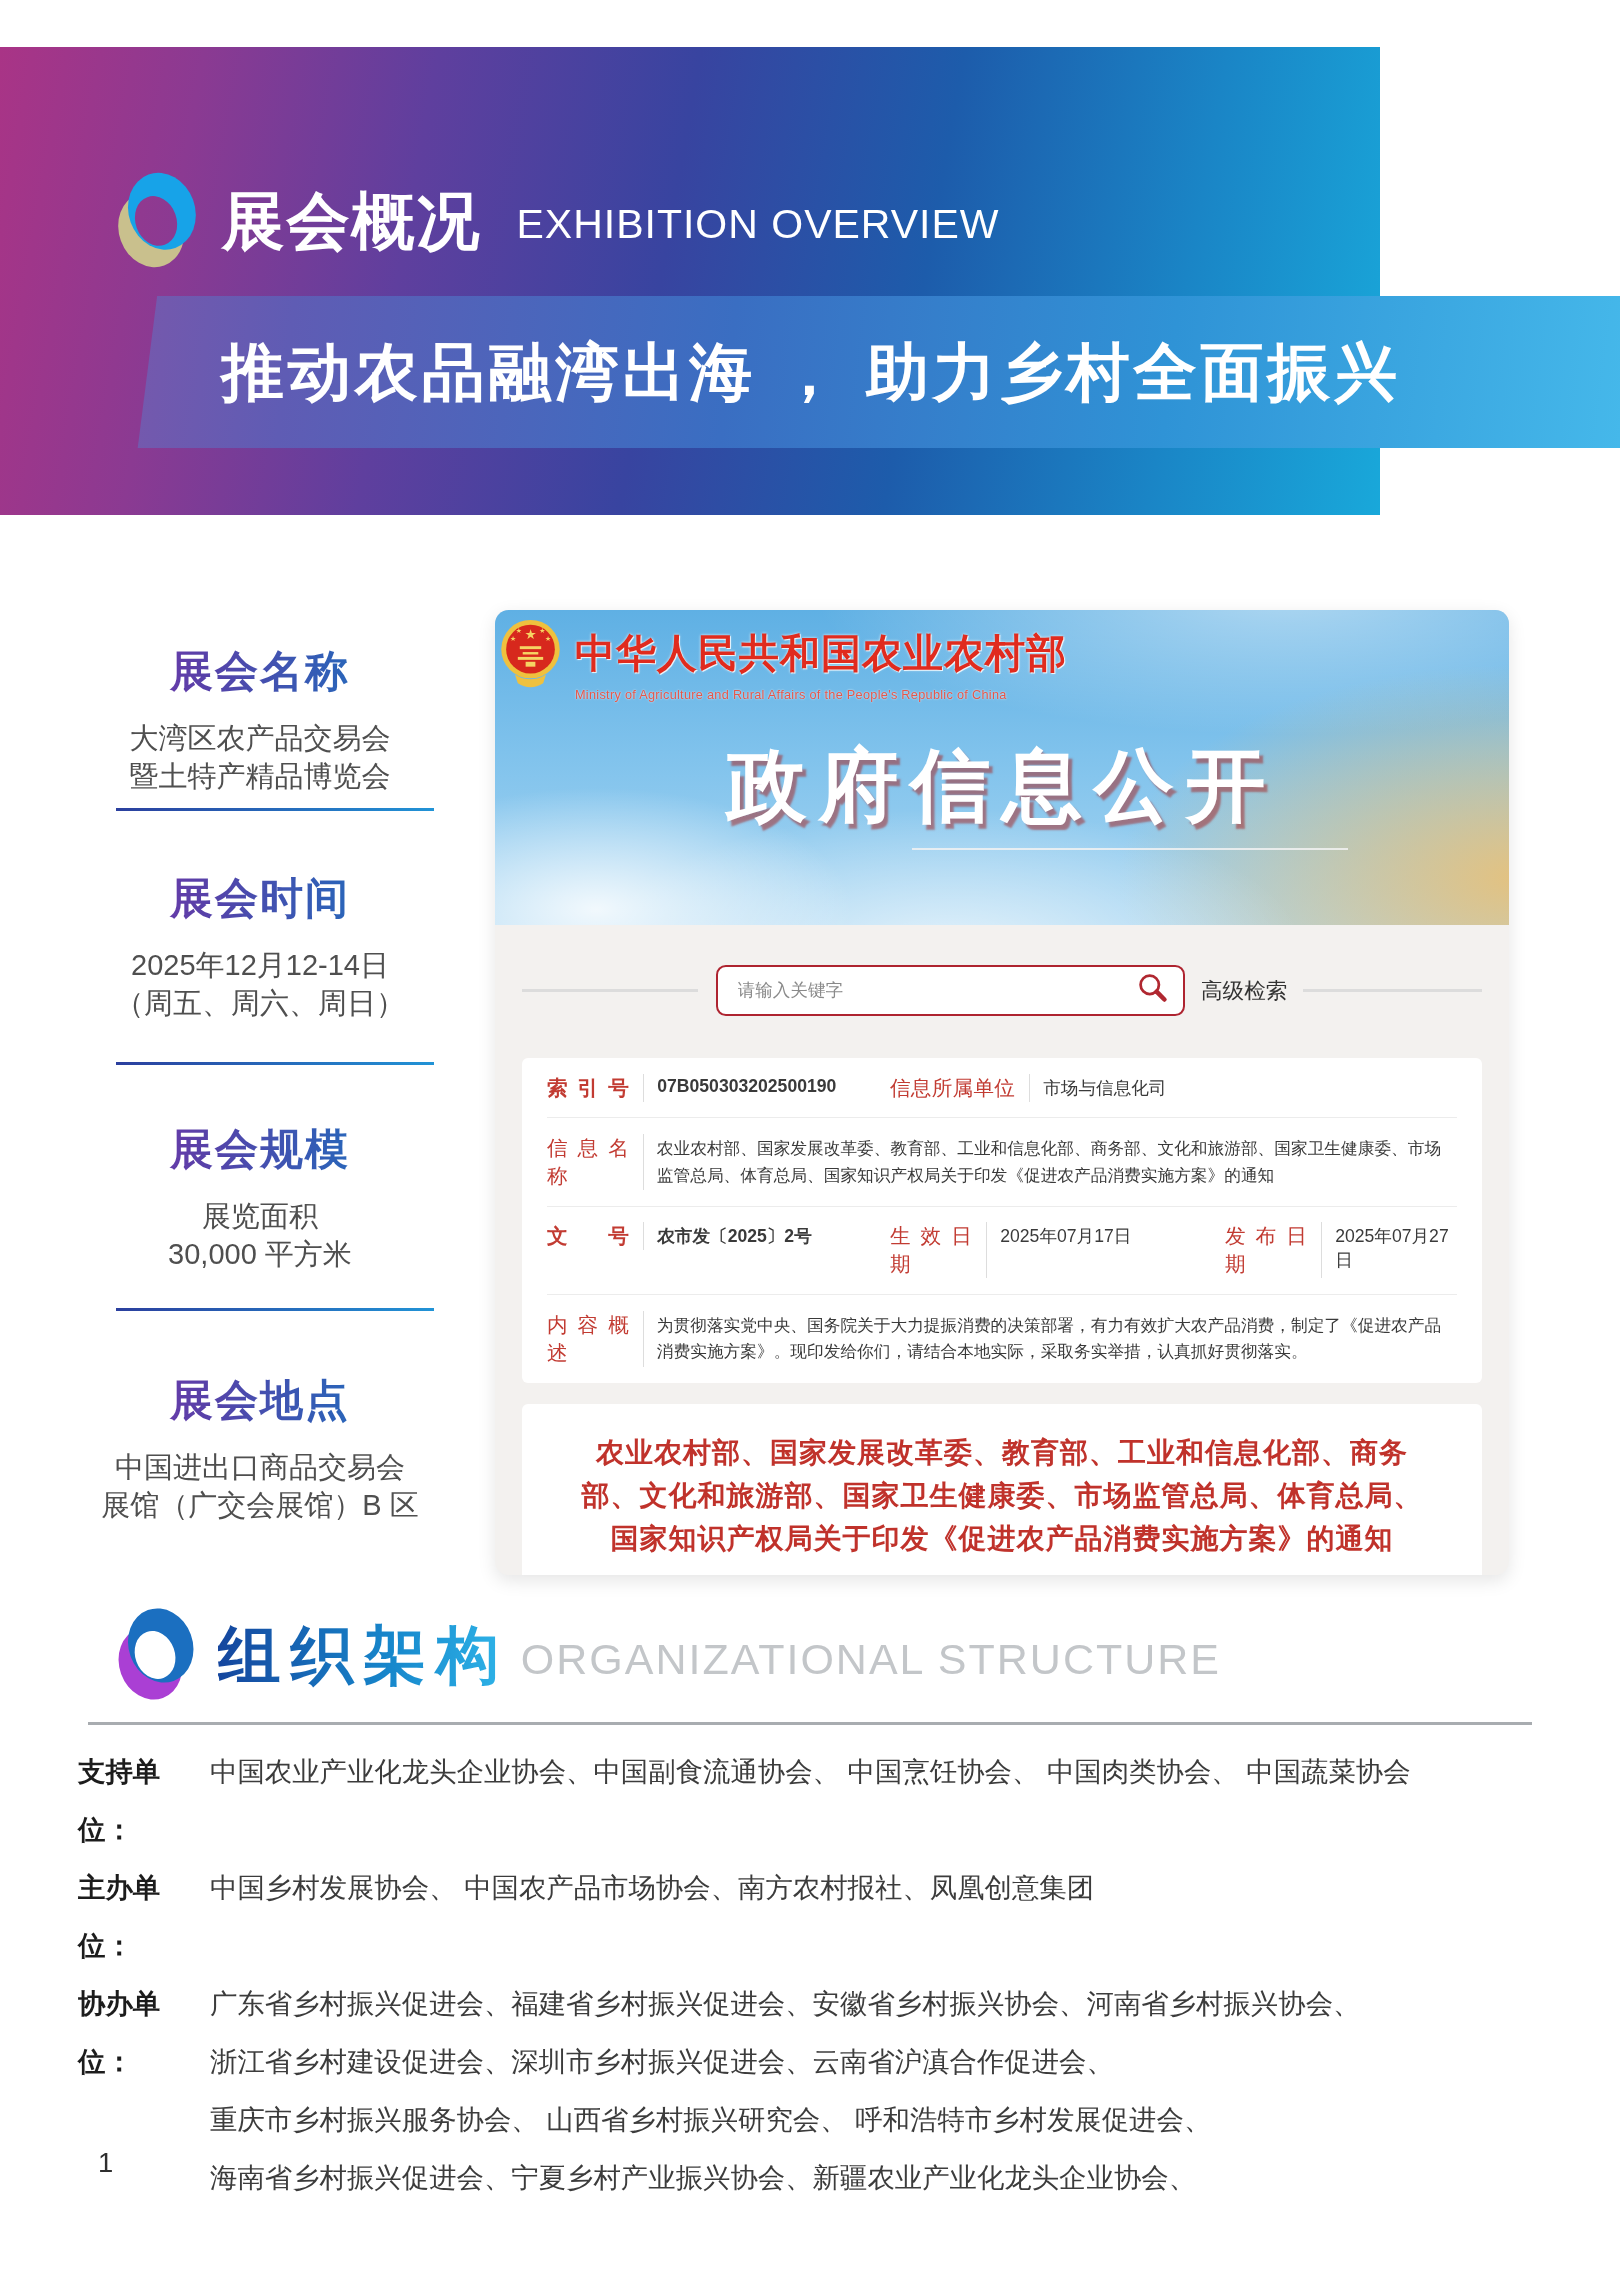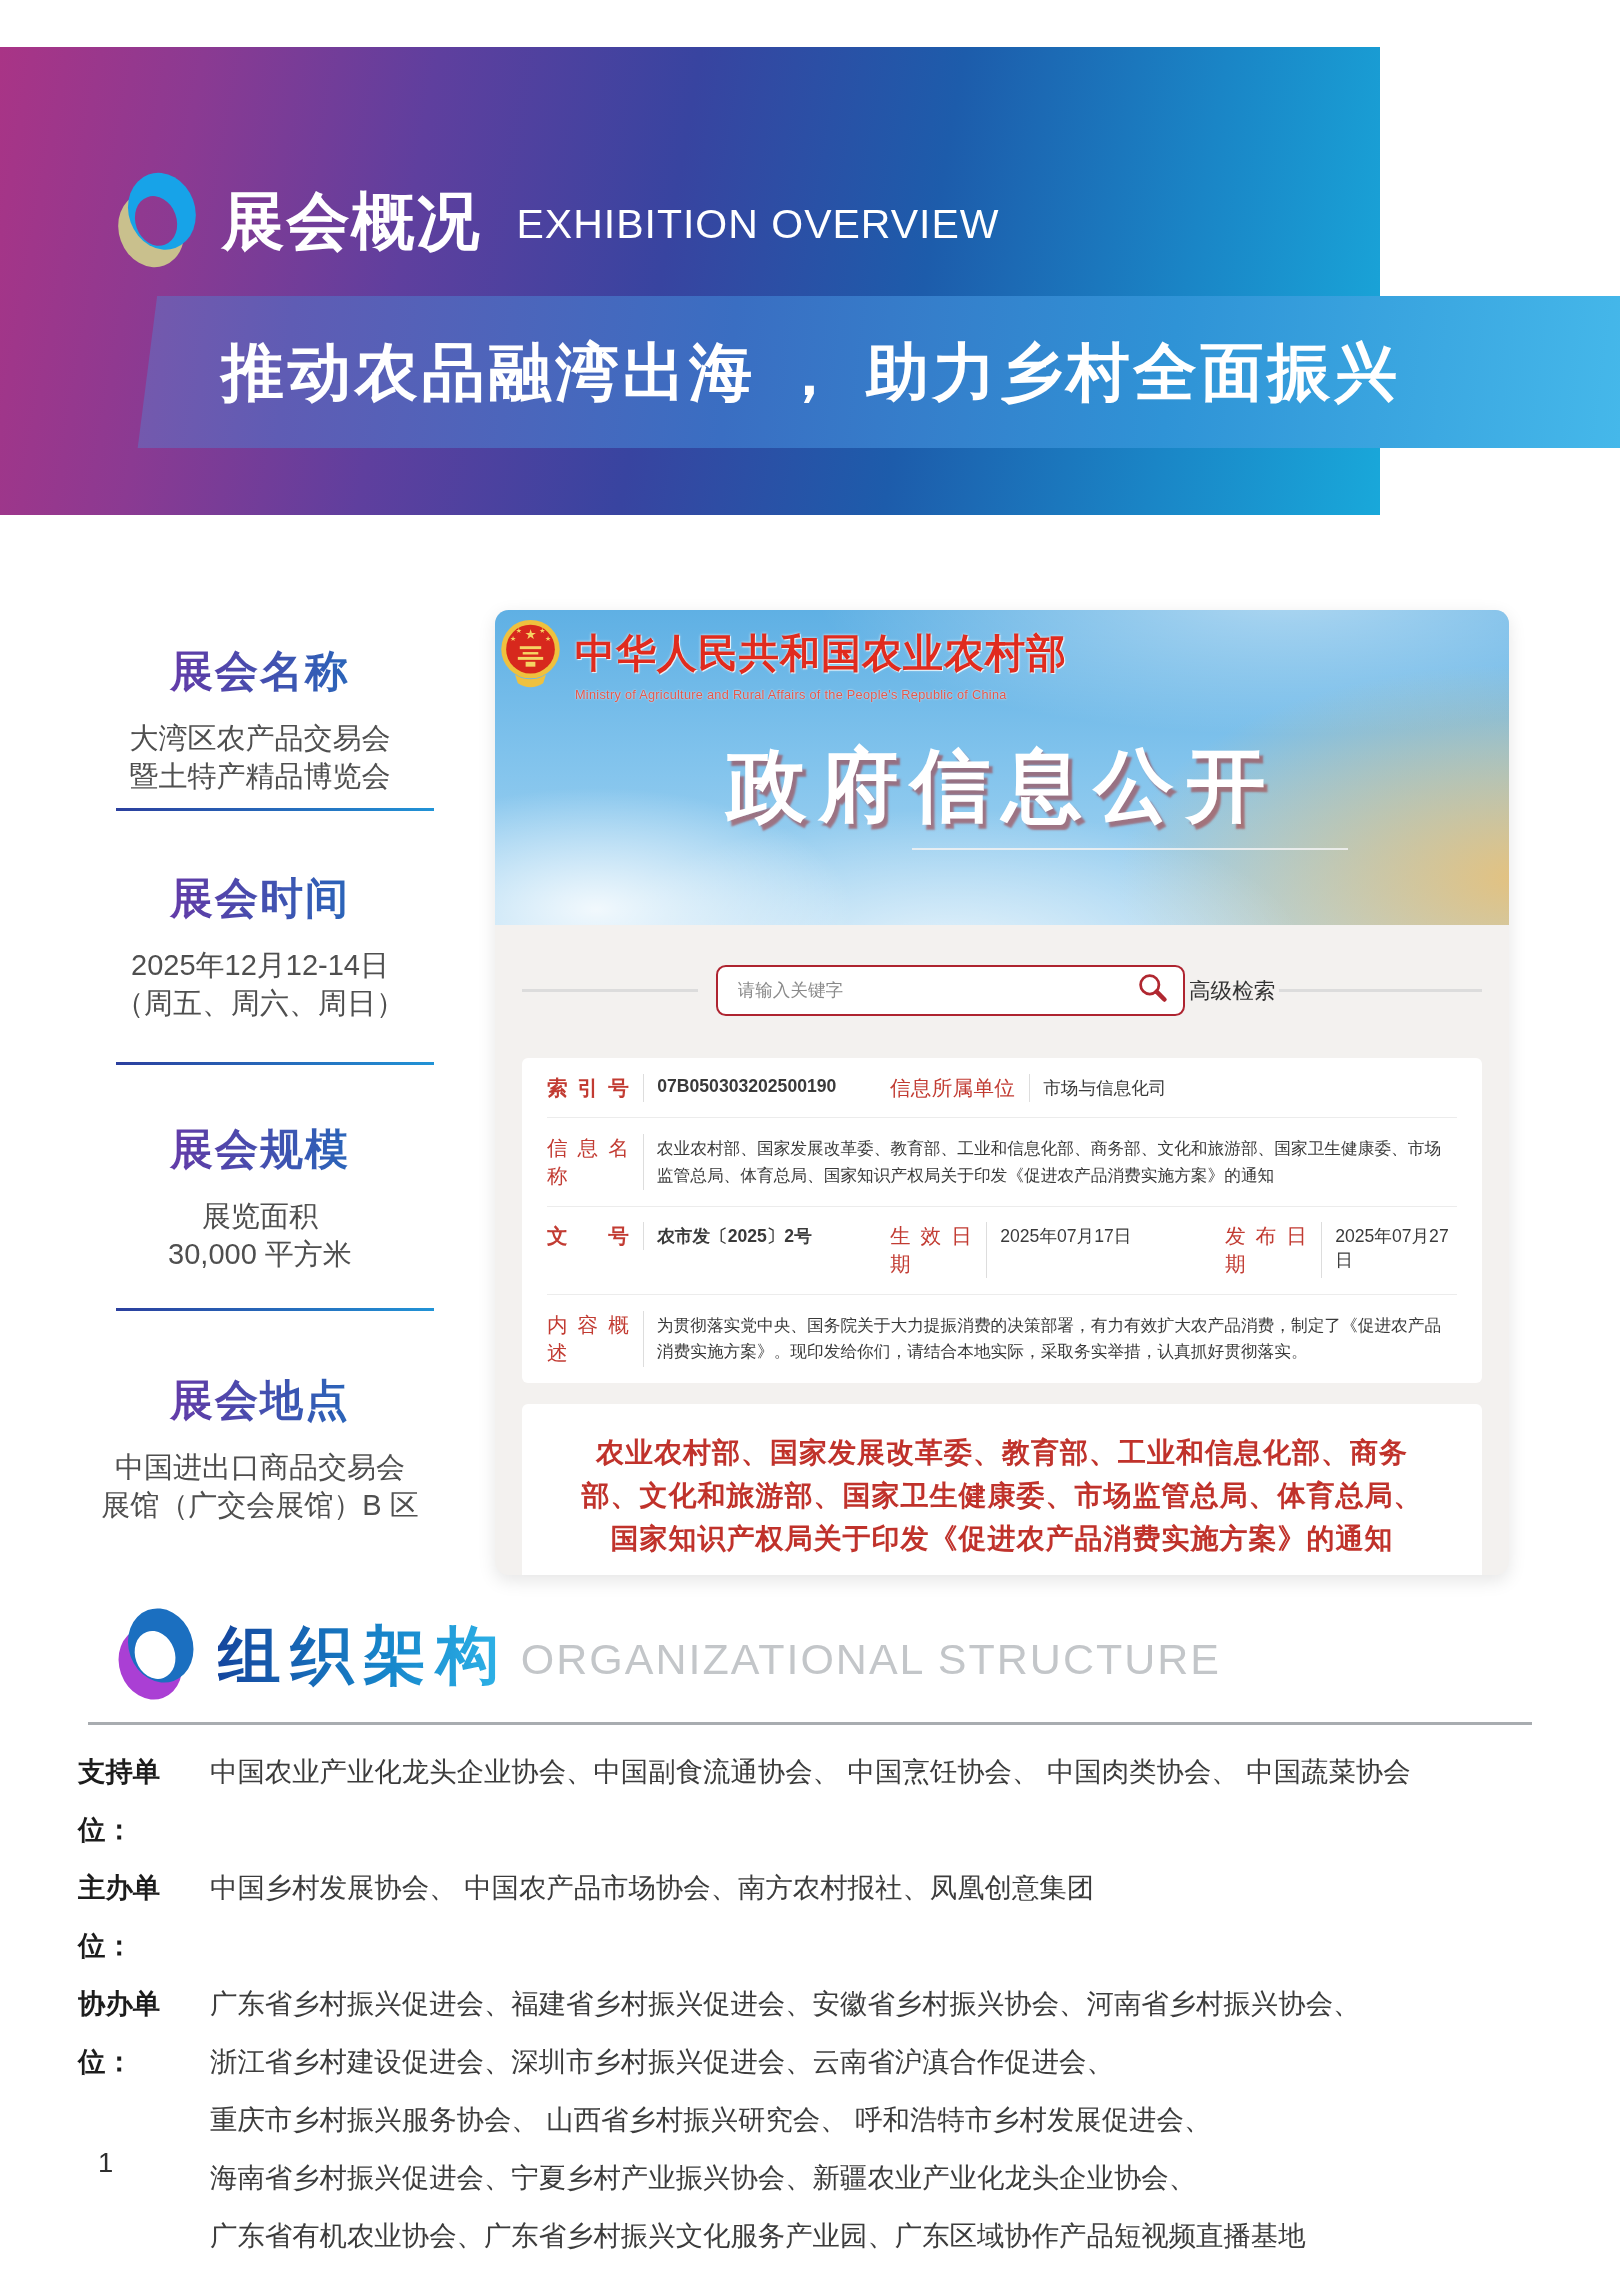--- a/index.html
+++ b/index.html
@@ -50,21 +50,21 @@
   .gov-body{padding:0 27.4px;}
   .gov-search-row{margin-top:39px;height:53px;display:flex;align-items:center;}
   .gs-line{height:2.9px;background:#dcdcdc;}
   .gs-line.left{width:176px;}
   .gs-line.right{flex:1;}
   .gov-search{width:469px;height:51px;margin-left:17.6px;background:#fff;border:2px solid #ae2430;
         border-radius:9.8px;display:flex;align-items:center;box-sizing:border-box;padding:0 13.7px 0 17.6px;}
   .gov-search input{flex:1;border:none;outline:none;font-size:17.6px;color:#333;background:transparent;
         font-family:"Liberation Sans","DejaVu Sans",sans-serif;}
   .gov-search input::placeholder{color:#8a8a8a;}
-  .gov-adv{font-size:21.6px;color:#333;margin:0 4px;white-space:nowrap;cursor:pointer;}
+  .gov-adv{font-size:21.6px;color:#333;margin:0 16px;white-space:nowrap;cursor:pointer;}
   .gov-table{background:#fff;border-radius:5.9px;margin-top:41px;padding:0 24.5px;}
   .gt-row{display:flex;padding:15.7px 0;font-size:20.6px;align-items:flex-start;}
   .gt-row + .gt-row{border-top:1px solid #ececec;justify-content:center;}
   .gt-group{display:flex;align-items:flex-start;}
   .g-350{width:343px;flex:0 0 343px;font-weight:bold;}
   .g-342{width:335px;flex:0 0 335px;}
   .g-rest{flex:1;}
   .gt-lbl{color:#c23b32;width:82px;flex:0 0 82px;text-align:justify;text-align-last:justify;}
   .gt-lbl.wide{width:125px;flex:0 0 125px;}
   .gt-sep{width:1px;align-self:stretch;background:#ddd;margin:0 13.7px;}
@@ -263,20 +263,19 @@
       <span class="org-lbl">主办单位：</span>
       <span class="org-content">中国乡村发展协会、 中国农产品市场协会、南方农村报社、凤凰创意集团</span>
     </div>
     <div class="org-row">
       <span class="org-lbl">协办单位：</span>
       <span class="org-content">
         <div>广东省乡村振兴促进会、福建省乡村振兴促进会、安徽省乡村振兴协会、河南省乡村振兴协会、</div>
         <div>浙江省乡村建设促进会、深圳市乡村振兴促进会、云南省沪滇合作促进会、</div>
         <div>重庆市乡村振兴服务协会、 山西省乡村振兴研究会、 呼和浩特市乡村发展促进会、</div>
         <div>海南省乡村振兴促进会、宁夏乡村产业振兴协会、新疆农业产业化龙头企业协会、</div>
-        <div>广东省有机农业协会、广东省乡村振兴文化服务产业园、广东区域协作产品短视频直播基地</div>
       </span>
     </div>
   </div>
 
   <div class="page-number">1</div>
 </div>
 
 
 </body></html>

